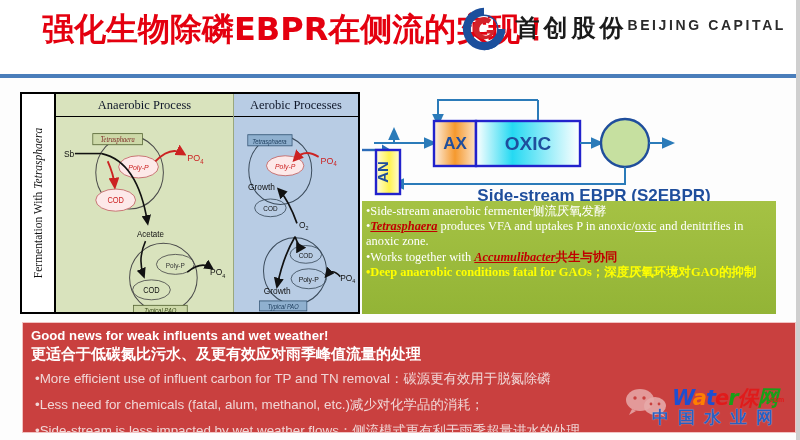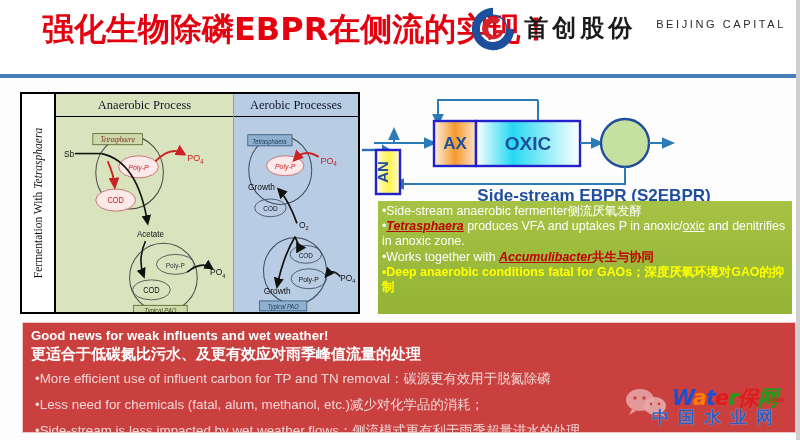--- a/index.html
+++ b/index.html
@@ -34,22 +34,22 @@
     display:flex;align-items:center;gap:8px;
   }
   .logo-mark{width:46px;height:46px;flex:0 0 auto;}
   .logo-text{display:flex;justify-content:center;}
   .logo-cn{
     font-size:24px;font-weight:bold;color:#1b1b1b;
     letter-spacing:4px;line-height:1.05;
     font-family:"DejaVu Sans","Liberation Sans",sans-serif;
   }
   .logo-en{
-    font-size:11px;font-weight:normal;color:#2b2b2b;
-    letter-spacing:2.6px;line-height:1.1;margin-top:2px;margin-left:20px;
+    font-size:14px;font-weight:bold;color:#2b2b2b;
+    letter-spacing:2.6px;line-height:1.1;margin-top:2px;
   }
   .hrule{
     position:absolute;left:0;top:74px;width:796px;height:4px;
     background:#4a7ebb;
   }
 
   
   .diagram{
     position:absolute;left:20px;top:92px;width:340px;height:222px;
     border:2px solid #000;box-sizing:border-box;background:#fff;
@@ -87,26 +87,26 @@
     position:absolute;left:372px;top:88px;width:404px;height:110px;
   }
   .process svg{display:block;}
   .ss-caption{
     position:absolute;left:392px;top:186px;width:404px;
     text-align:center;font-size:17px;font-weight:bold;color:#1f4e9c;
   }
 
   
   .greenbox{
-    position:absolute;left:378px;top:201px;width:414px;height:113px;
+    position:absolute;left:362px;top:201px;width:414px;height:113px;
     background:#9bbb3c;
     background-image:linear-gradient(180deg,#a5c244 0%,#93b436 100%);
     box-sizing:border-box;padding:3px 4px 0 4px;
     font-size:12.4px;line-height:15.2px;color:#ffffff;
-    font-family:Liberation Sans, sans-serif;
+    font-family:Liberation Serif, serif;
     overflow:hidden;
   }
   .greenbox p{margin:0;}
   .gb-red{color:#c00000;font-weight:bold;font-style:italic;text-decoration:underline;}
   .gb-redcn{color:#c00000;font-weight:bold;}
   .gb-under{text-decoration:underline;}
   .gb-yellow{color:#ffff00;font-weight:bold;}
 
   
   .redbox{

